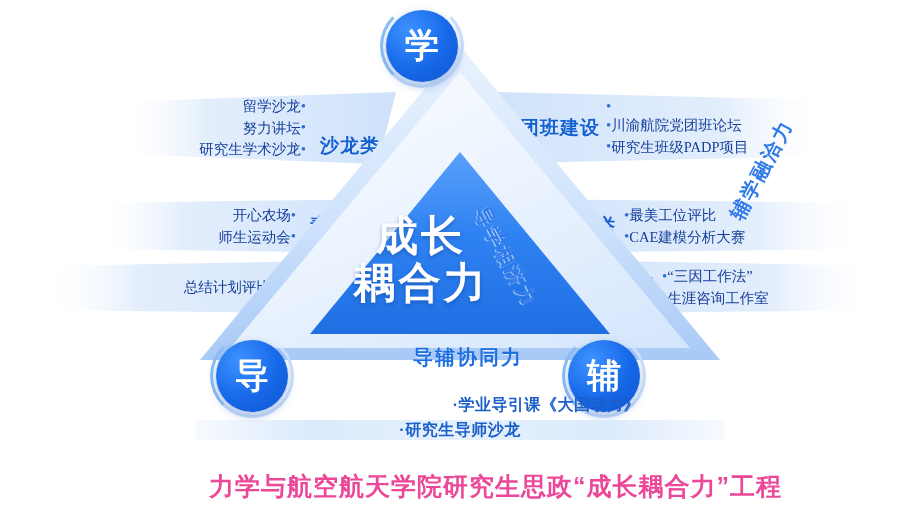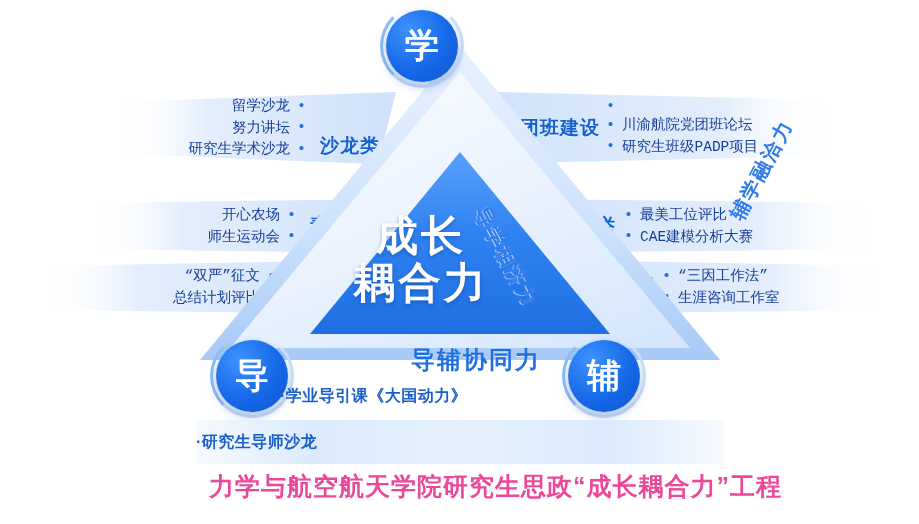--- a/index.html
+++ b/index.html
@@ -15,23 +15,23 @@
   .panel{position:absolute;display:flex;align-items:center;}
   .panel .pbg{position:absolute;left:0;top:0;width:100%;height:100%;}
   .panel .content{position:relative;display:flex;align-items:center;width:100%;height:100%;}
 
   .cat{
     color:#1461d2;font-weight:bold;font-size:19px;letter-spacing:1px;
     white-space:nowrap;text-shadow:0 1px 0 rgba(255,255,255,.6);
   }
   .items{display:flex;flex-direction:column;justify-content:center;gap:1px;}
   .item{
-    font-family:Liberation Mono, monospace;
+    font-family:Liberation Serif, serif;
     color:#173f9b;font-size:14.5px;white-space:nowrap;line-height:1.42;
-    display:flex;align-items:center;gap:7px;
+    display:flex;align-items:center;
   }
   .bullet{color:#2d6fd8;font-size:15px;line-height:1;}
   .l-items .item{justify-content:flex-end;}
   .r-items .item{justify-content:flex-start;}
 
   
   #panel-salon   {left:118px;top:92px; width:278px;height:72px;}
   #panel-quality {left:92px; top:199px;width:300px;height:54px;}
   #panel-culture {left:42px; top:260px;width:348px;height:54px;}
   
@@ -69,32 +69,32 @@
     box-shadow:0 4px 10px rgba(18,80,190,.38);
     display:flex;align-items:center;justify-content:center;
     color:#fff;font-weight:bold;font-size:34px;
   }
   #node-xue{left:386px;top:10px;}
   #node-dao{left:216px;top:340px;}
   #node-fu {left:568px;top:340px;}
 
   
   #bottom-title{
-    position:absolute;left:316px;top:344px;width:320px;text-align:center;
-    color:#1f6fe0;font-weight:bold;font-size:24px;letter-spacing:2px;
+    position:absolute;left:308px;top:344px;width:320px;text-align:center;
+    color:#1f6fe0;font-weight:bold;font-size:20px;letter-spacing:2px;
     text-shadow:0 1px 0 rgba(255,255,255,.7);
   }
   #bottom-line1{
-    position:absolute;left:280px;top:386px;width:360px;text-align:left;
+    position:absolute;left:280px;top:395px;width:360px;text-align:right;
     color:#1b5fc8;font-weight:bold;font-size:16px;letter-spacing:.5px;
   }
   #bottom-bar{
-    position:absolute;left:196px;top:420px;width:528px;height:44px;
+    position:absolute;left:196px;top:420px;width:528px;height:20px;
     background:linear-gradient(90deg,rgba(223,236,252,.25) 0%,#dbeafc 22%,#e6f1fd 50%,#dbeafc 78%,rgba(223,236,252,.25) 100%);
-    display:flex;align-items:center;justify-content:flex-start;gap:58px;
+    display:flex;align-items:center;justify-content:center;gap:58px;
   }
   #bottom-bar .bb{
     color:#1b5fc8;font-weight:bold;font-size:16px;white-space:nowrap;letter-spacing:.5px;
   }
 
   #main-title{
     position:absolute;left:0;top:470px;width:919px;text-align:center;
     color:#ec4899;font-weight:bold;font-size:25px;letter-spacing:1px;margin-left:36px;
   }
 </style>
@@ -165,24 +165,20 @@
           <linearGradient id="lg3" x1="0" y1="0" x2="1" y2="0">
         <stop offset="0" stop-color="#ffffff" stop-opacity="0"></stop>
         <stop offset="0.28" stop-color="#e3eefc"></stop>
         <stop offset="1" stop-color="#cfe2fa"></stop>
       </linearGradient>
         </defs>
       <polygon points="0,6 348,0 332,54 0,50" fill="url(#lg3)"></polygon>
     </svg>
     <div class="content" style="padding:0 40px 0 8px;">
       <div class="items l-items" style="flex:1;">
-        <div class="item">
-          <span>“双严”征文</span>
-          <span class="bullet">•</span>
-        </div>
         <div class="item">
           <span>总结计划评比</span>
           <span class="bullet">•</span>
         </div>
       </div>
       <div class="cat" style="margin-left:14px;">文化类</div>
     </div>
   </div>
 
   <div class="panel" id="panel-party">

